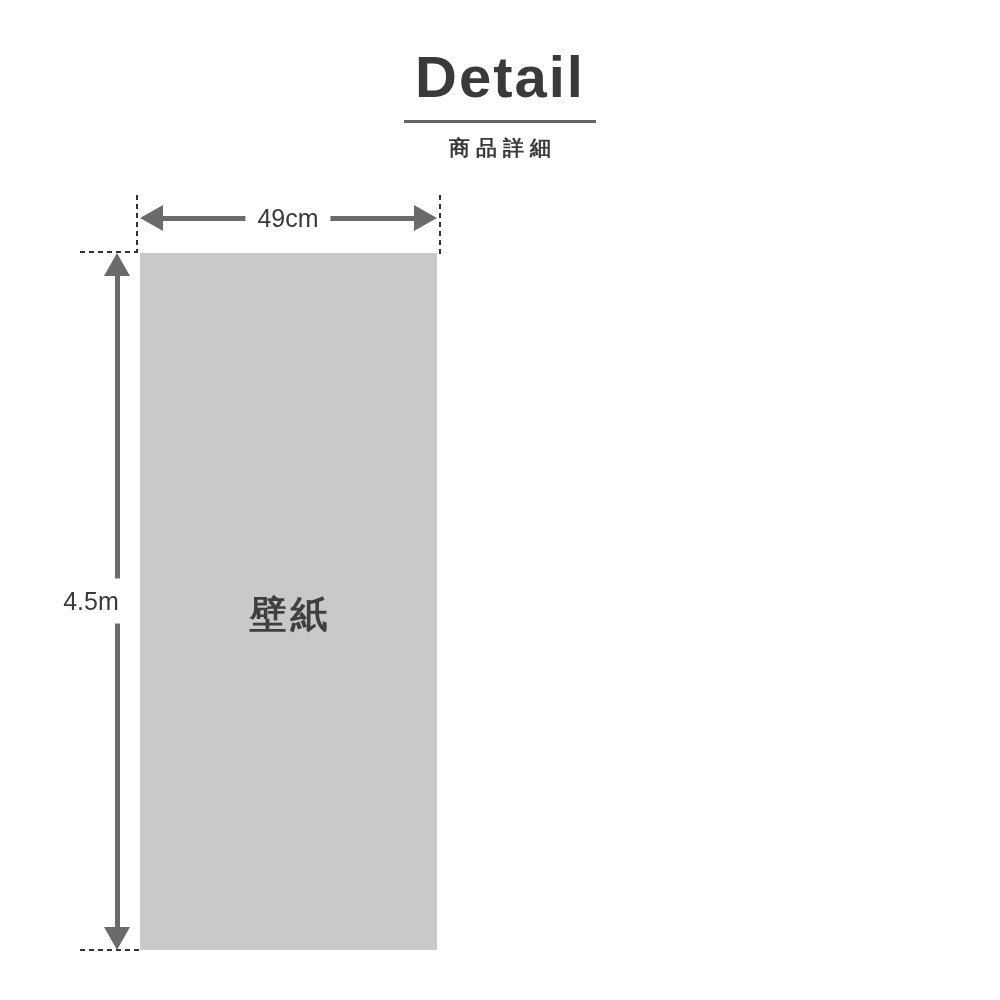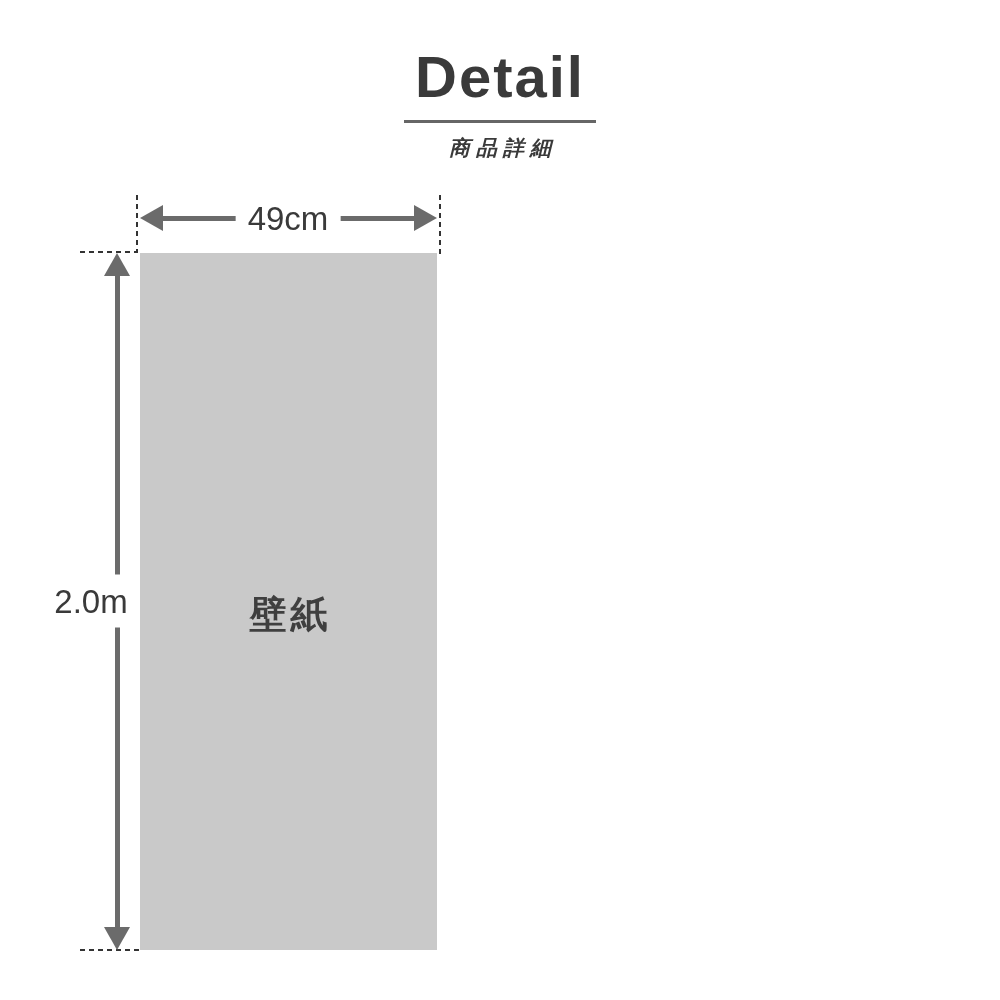--- a/index.html
+++ b/index.html
@@ -42,21 +42,20 @@
     background: var(--divider);
     margin: 14px auto 0 auto;
   }
   .subtitle {
     margin-top: 11px;
     font-size: 21px;
     font-weight: 600;
     letter-spacing: 6px;
     text-indent: 6px; 
     color: var(--ink);
-    font-style: italic;
   }
 
   
   .rect {
     position: absolute;
     left: 140px;
     top: 253px;
     width: 297px;
     height: 697px;
     background: var(--rect);
@@ -115,21 +114,21 @@
     left: 104px; top: 927px;
     border-left: 13px solid transparent;
     border-right: 13px solid transparent;
     border-top: 23px solid var(--arrow);
   }
 
   
   .dim-label {
     position: absolute;
     background: #ffffff;
-    font-size: 33px;
+    font-size: 25px;
     font-weight: 500;
     color: var(--ink);
     line-height: 1;
   }
   .width-label {
     left: 288px; top: 218px;
     transform: translate(-50%, -50%);
     padding: 4px 12px;
   }
   .height-label {
@@ -189,20 +188,20 @@
     <div class="dash-h bottom"></div>
 
     <div class="h-dim-line"></div>
     <div class="arrowhead ah-left"></div>
     <div class="arrowhead ah-right"></div>
     <div class="dim-label width-label">49cm</div>
 
     <div class="v-dim-line"></div>
     <div class="arrowhead ah-up"></div>
     <div class="arrowhead ah-down"></div>
-    <div class="dim-label height-label">2.0m</div>
+    <div class="dim-label height-label">4.5m</div>
 
   </div>
 
   <div class="specs">
   </div>
 
 </div>
 
 </body></html>

